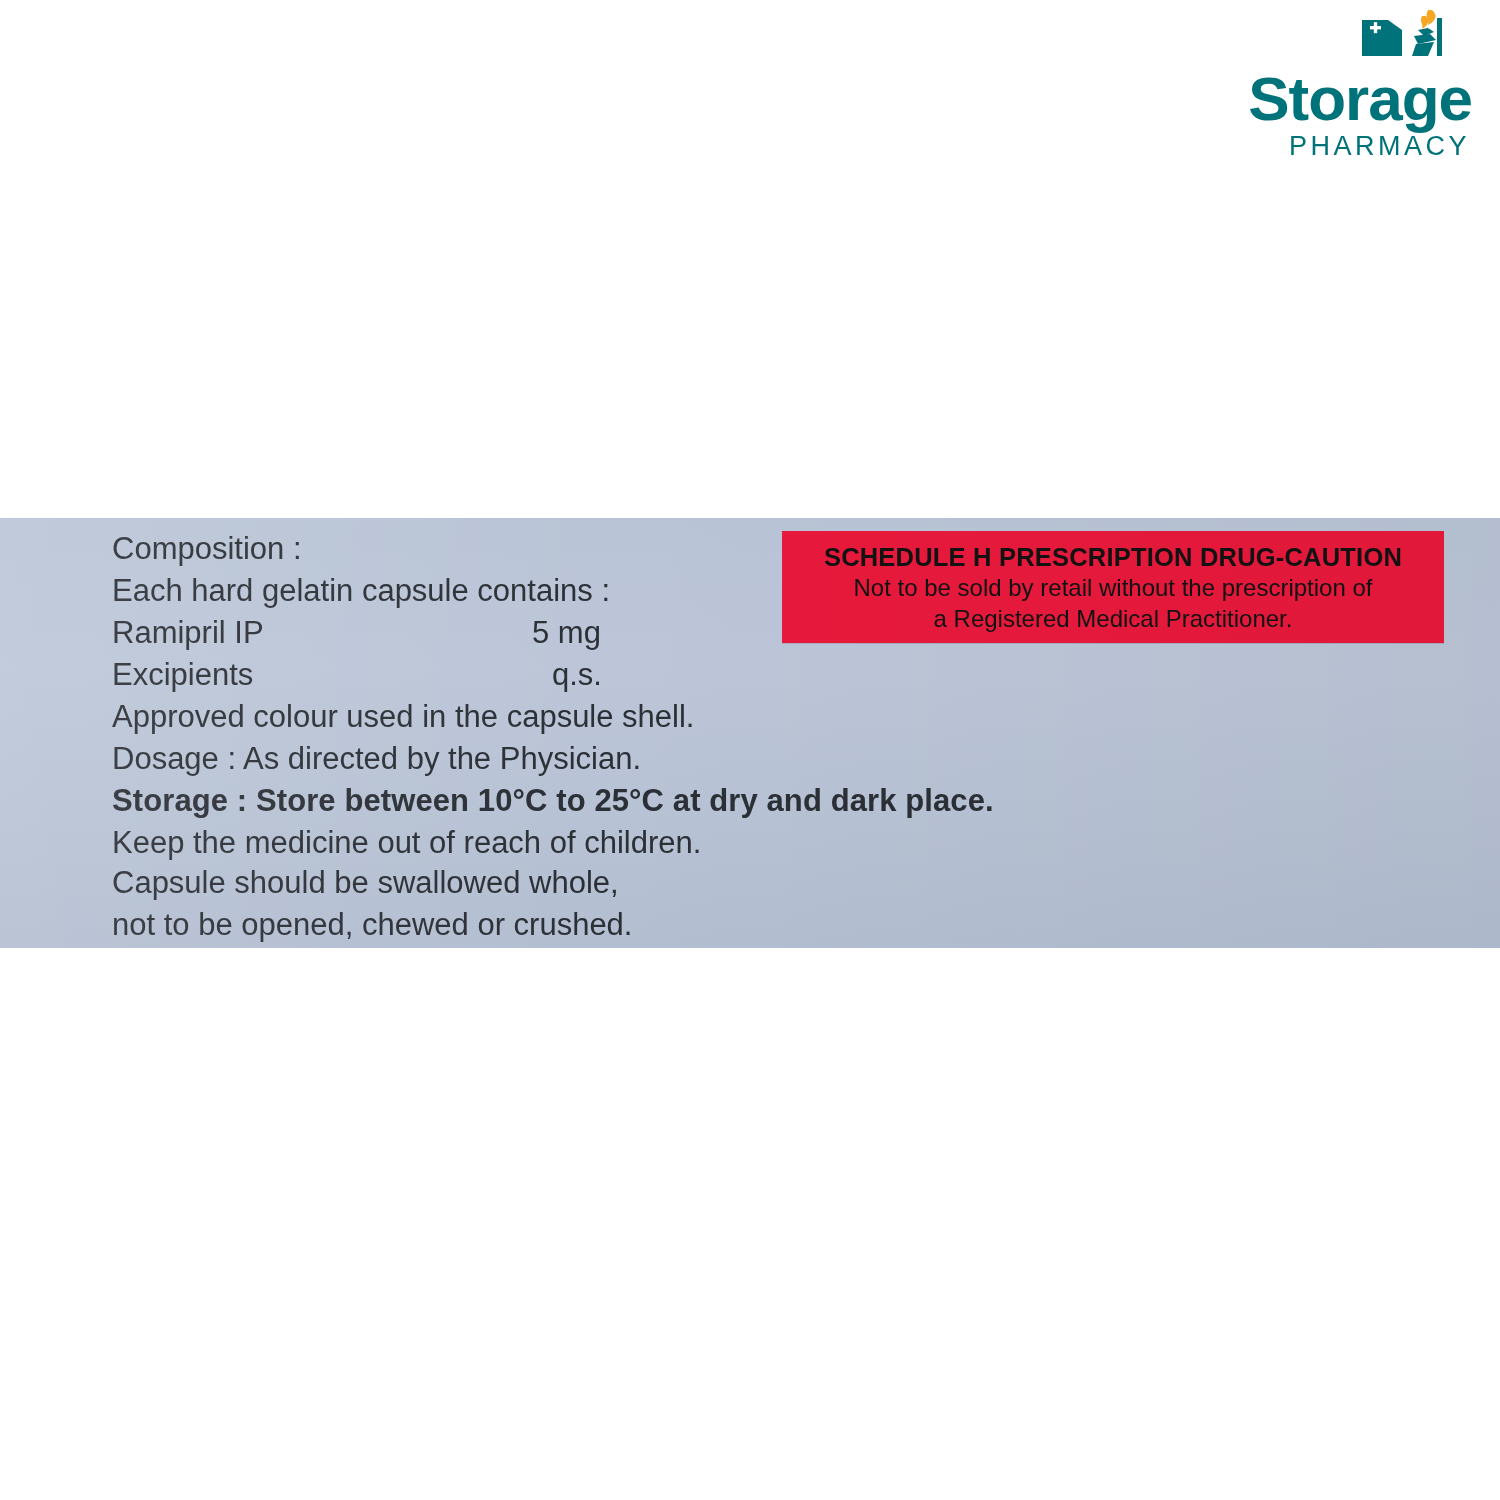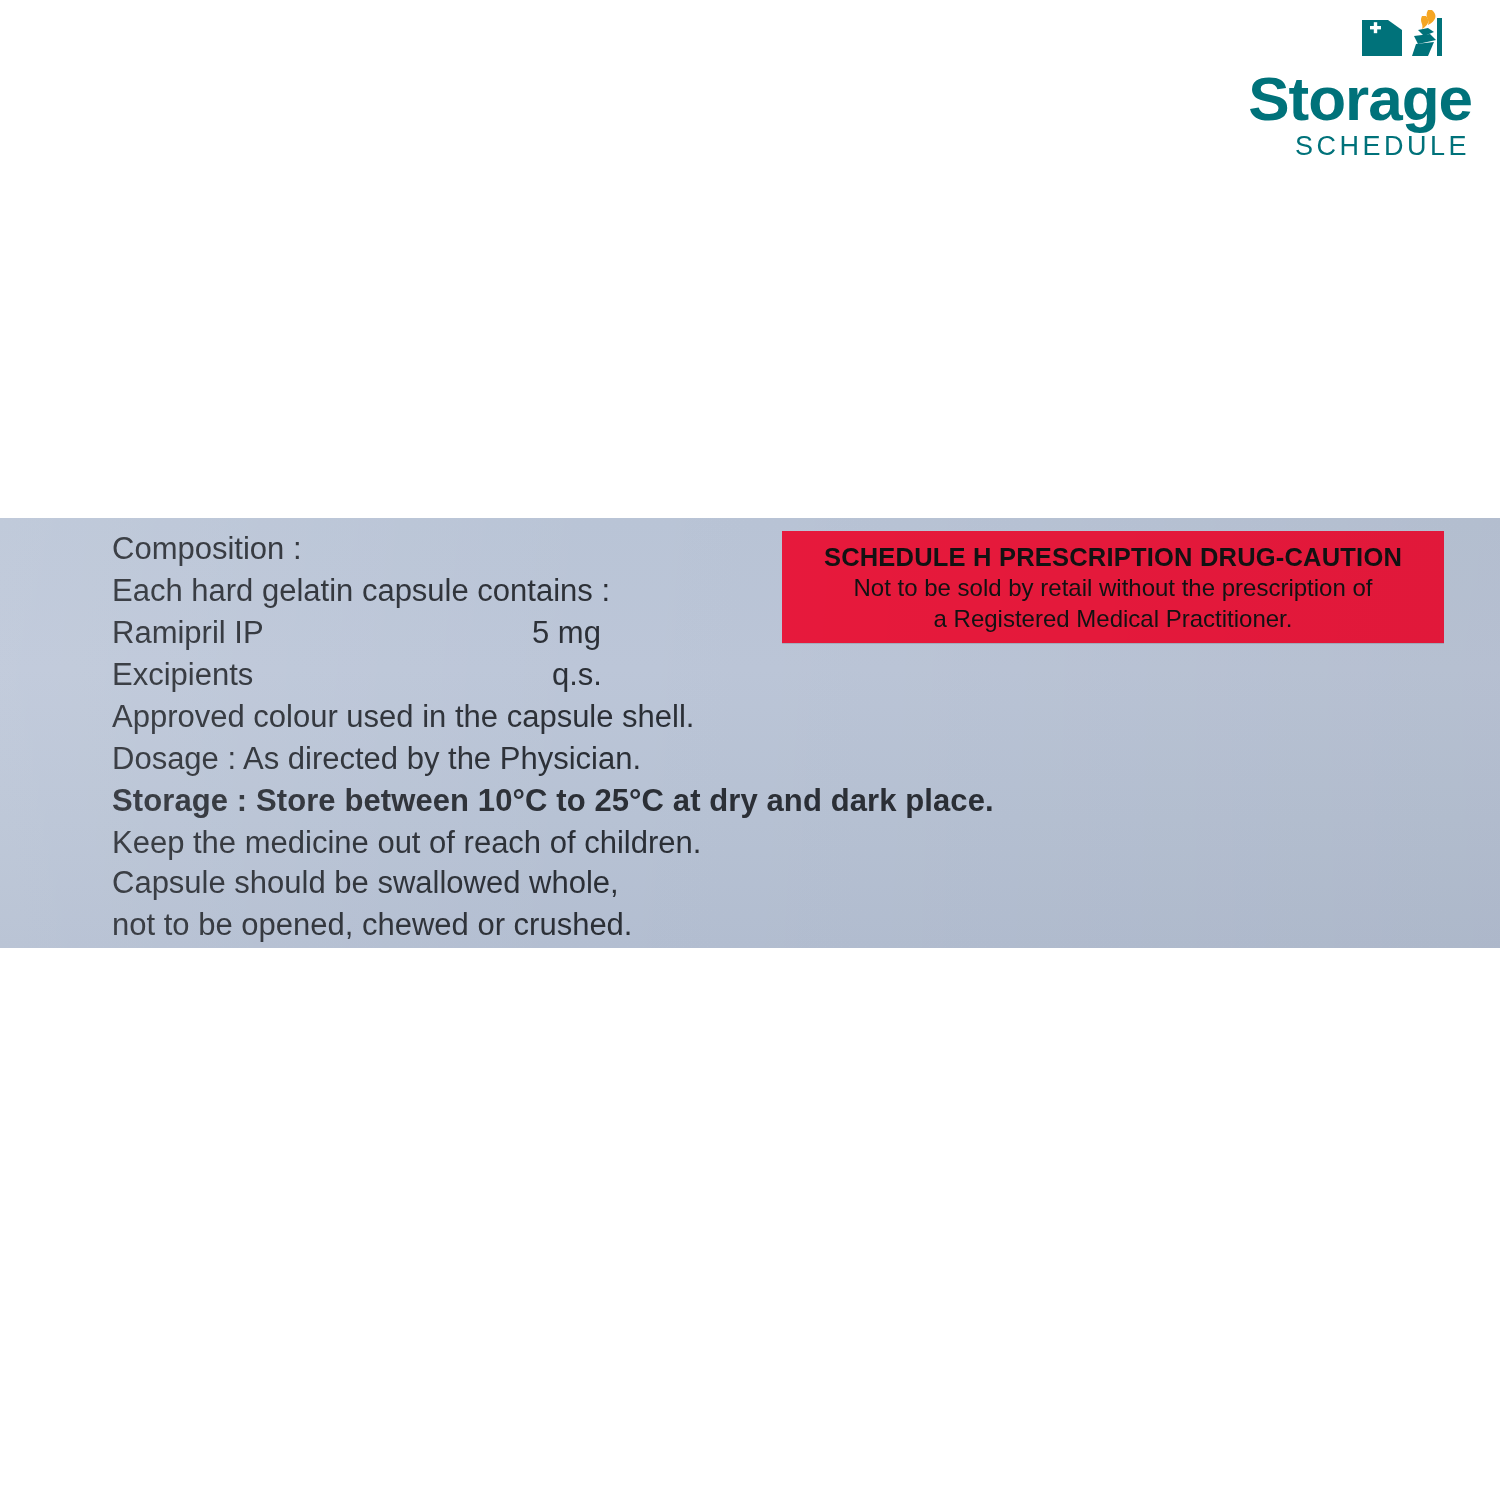--- a/index.html
+++ b/index.html
@@ -133,21 +133,21 @@
       <path d="M70 0 C66 7 72 9 70 15 C78 11 80 5 74 0 Z" fill="#f5a623"></path>
       <path d="M64 6 C61 12 66 14 64 19 C71 15 72 10 68 6 Z" fill="#f5a623"></path>
 
       <path d="M60 20 L70 18 L76 22 L66 26 Z" fill="#00727a"></path>
       <path d="M56 26 L72 24 L78 30 L60 34 Z" fill="#00727a"></path>
       <path d="M58 34 L76 32 L70 46 L54 46 Z" fill="#00727a"></path>
       <rect x="79" y="8" width="5" height="38" fill="#00727a"></rect>
     </svg>
   </div>
   <div class="logo-word">Storage</div>
-  <div class="logo-sub">SCHEDULE</div>
+  <div class="logo-sub">PHARMACY</div>
 </div>
 
 <div class="panel">
 
   <div class="composition">
     <div class="row">Composition :</div>
     <div class="row">Each hard gelatin capsule contains :</div>
 
     <div class="row">
       <span>Ramipril IP</span>

